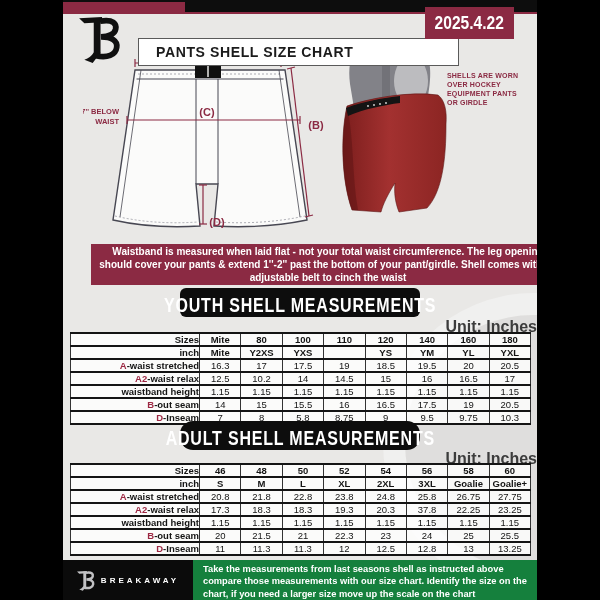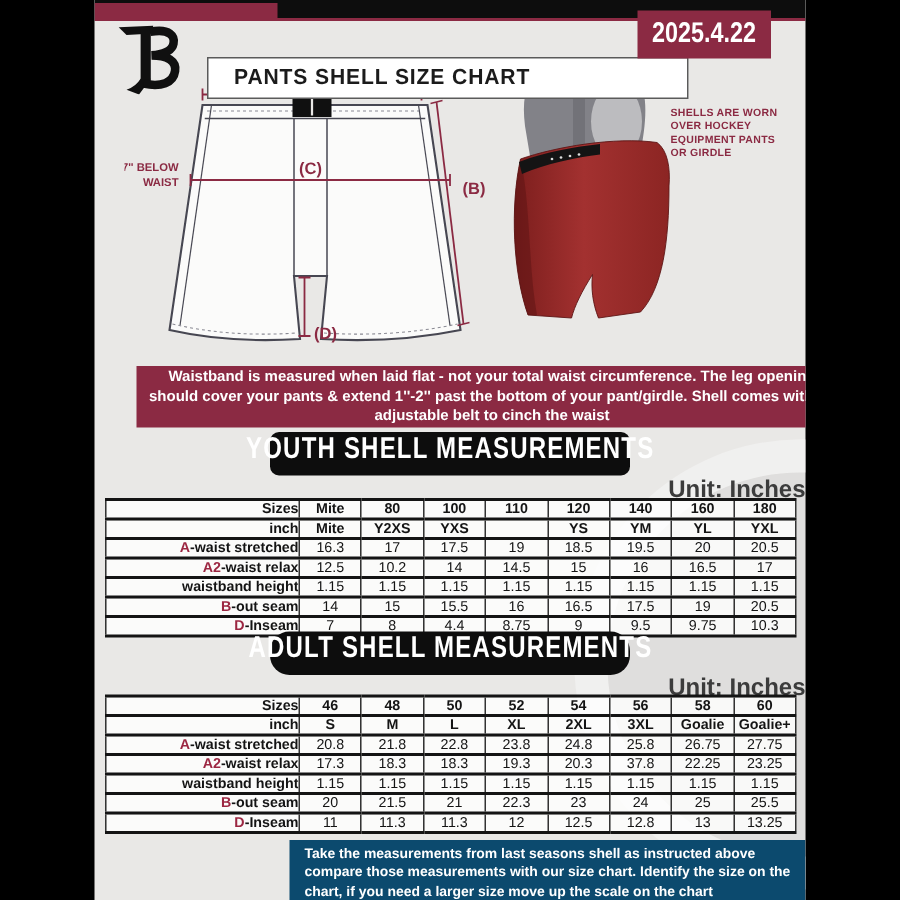--- a/index.html
+++ b/index.html
@@ -25,21 +25,21 @@
   .photo-caption{position:absolute;left:384px;top:71px;width:82px;font-size:7px;line-height:9px;font-weight:bold;
                  color:#8b2a43;letter-spacing:0.2px;z-index:2;}
 
   
   .notice{position:absolute;left:0;top:244px;width:474px;height:41px;background:#8b2a43;z-index:3;
           display:flex;align-items:center;justify-content:center;margin-left:28px;}
   .notice p{margin:0;color:#fff;font-size:10px;line-height:13px;font-weight:bold;text-align:center;width:466px;}
 
   
   .banner{position:absolute;left:50%;transform:translateX(-50%);width:240px;height:29px;background:#0d0d0d;border-radius:6px;
-          display:flex;align-items:flex-start;justify-content:center;z-index:3;}
+          display:flex;align-items:flex-end;justify-content:center;z-index:3;}
   .banner span{color:#fff;font-size:20px;font-weight:bold;letter-spacing:1px;transform:scaleX(0.8);white-space:nowrap;}
   #youth-banner{top:288px;}
   #adult-banner{top:421px;border-radius:13px;}
   .unit{position:absolute;left:0;width:474px;text-align:right;font-size:16px;font-weight:bold;color:#3c3c3c;z-index:2;}
   #youth-unit{top:318px;}
   #adult-unit{top:450px;}
 
   
   .watermark{position:absolute;left:320px;top:293px;width:300px;height:300px;border-radius:50%;
              background:rgba(160,160,160,0.12);border:22px solid rgba(255,255,255,0.55);box-sizing:border-box;
@@ -54,21 +54,21 @@
   #youth-table td{height:10px;}
   #adult-table td{height:11px;}
   .tbl td.lbl{text-align:right;padding-left:20px;font-weight:bold;width:108px;}
   .tbl tr.hdr td{font-weight:bold;}
   .tbl .pfx{color:#9c2742;}
 
   
   .footer-black{position:absolute;left:0;top:560px;width:130px;height:40px;background:#0b0b0b;z-index:3;
                 display:flex;align-items:center;justify-content:center;gap:6px;}
   .footer-brand{color:#fff;font-size:8px;font-weight:bold;letter-spacing:3px;}
-  .footer-note{position:absolute;left:130px;top:560px;width:344px;height:40px;background:#0c4a6e;z-index:3;box-sizing:border-box;
+  .footer-note{position:absolute;left:130px;top:560px;width:344px;height:40px;background:#15803d;z-index:3;box-sizing:border-box;
                padding:3px 8px 0 10px;}
   .footer-note p{margin:0;color:#fff;font-size:9.3px;line-height:12.4px;font-weight:bold;}
 
   svg text{font-family:"Liberation Sans","DejaVu Sans",sans-serif;}
 </style>
 </head>
 <body>
 
 <div class="page">
 
@@ -233,21 +233,21 @@
           <td>16</td>
           <td>16.5</td>
           <td>17.5</td>
           <td>19</td>
           <td>20.5</td>
         </tr>
         <tr>
           <td class="lbl"><span class="pfx">D</span>-Inseam</td>
           <td>7</td>
           <td>8</td>
-          <td>4.4</td>
+          <td>5.8</td>
           <td>8.75</td>
           <td>9</td>
           <td>9.5</td>
           <td>9.75</td>
           <td>10.3</td>
         </tr>
       </tbody>
   </table>
 
   <div class="banner" id="adult-banner">
@@ -329,17 +329,26 @@
           <td>11.3</td>
           <td>12</td>
           <td>12.5</td>
           <td>12.8</td>
           <td>13</td>
           <td>13.25</td>
         </tr>
       </tbody>
   </table>
 
+  <div class="footer-black">
+    <svg width="18" height="21" viewBox="0 0 40 46">
+      <polygon points="0,3 22,2 22,7 5,8" fill="#c2c2c4"></polygon>
+      <rect x="14" y="3" width="6.5" height="37" fill="#c2c2c4"></rect>
+      <path d="M 14,36 L 20.5,36 L 13,46 L 5,43 Q 11,41 14,36 Z" fill="#c2c2c4"></path>
+      <path d="M 20,6 C 33,3.5 36,9 35,13.5 C 34,18.5 27,20.5 21,21 C 31,21 37,24.5 36,31 C 35,38.5 27,41.5 16,39" fill="none" stroke="#c2c2c4" stroke-width="5.5"></path>
+    </svg>
+    <span class="footer-brand">BREAKAWAY</span>
+  </div>
   <div class="footer-note">
     <p>Take the measurements from last seasons shell as instructed above compare those measurements with our size chart. Identify the size on the chart, if you need a larger size move up the scale on the chart</p>
   </div>
 
 </div>
 
 </body></html>

